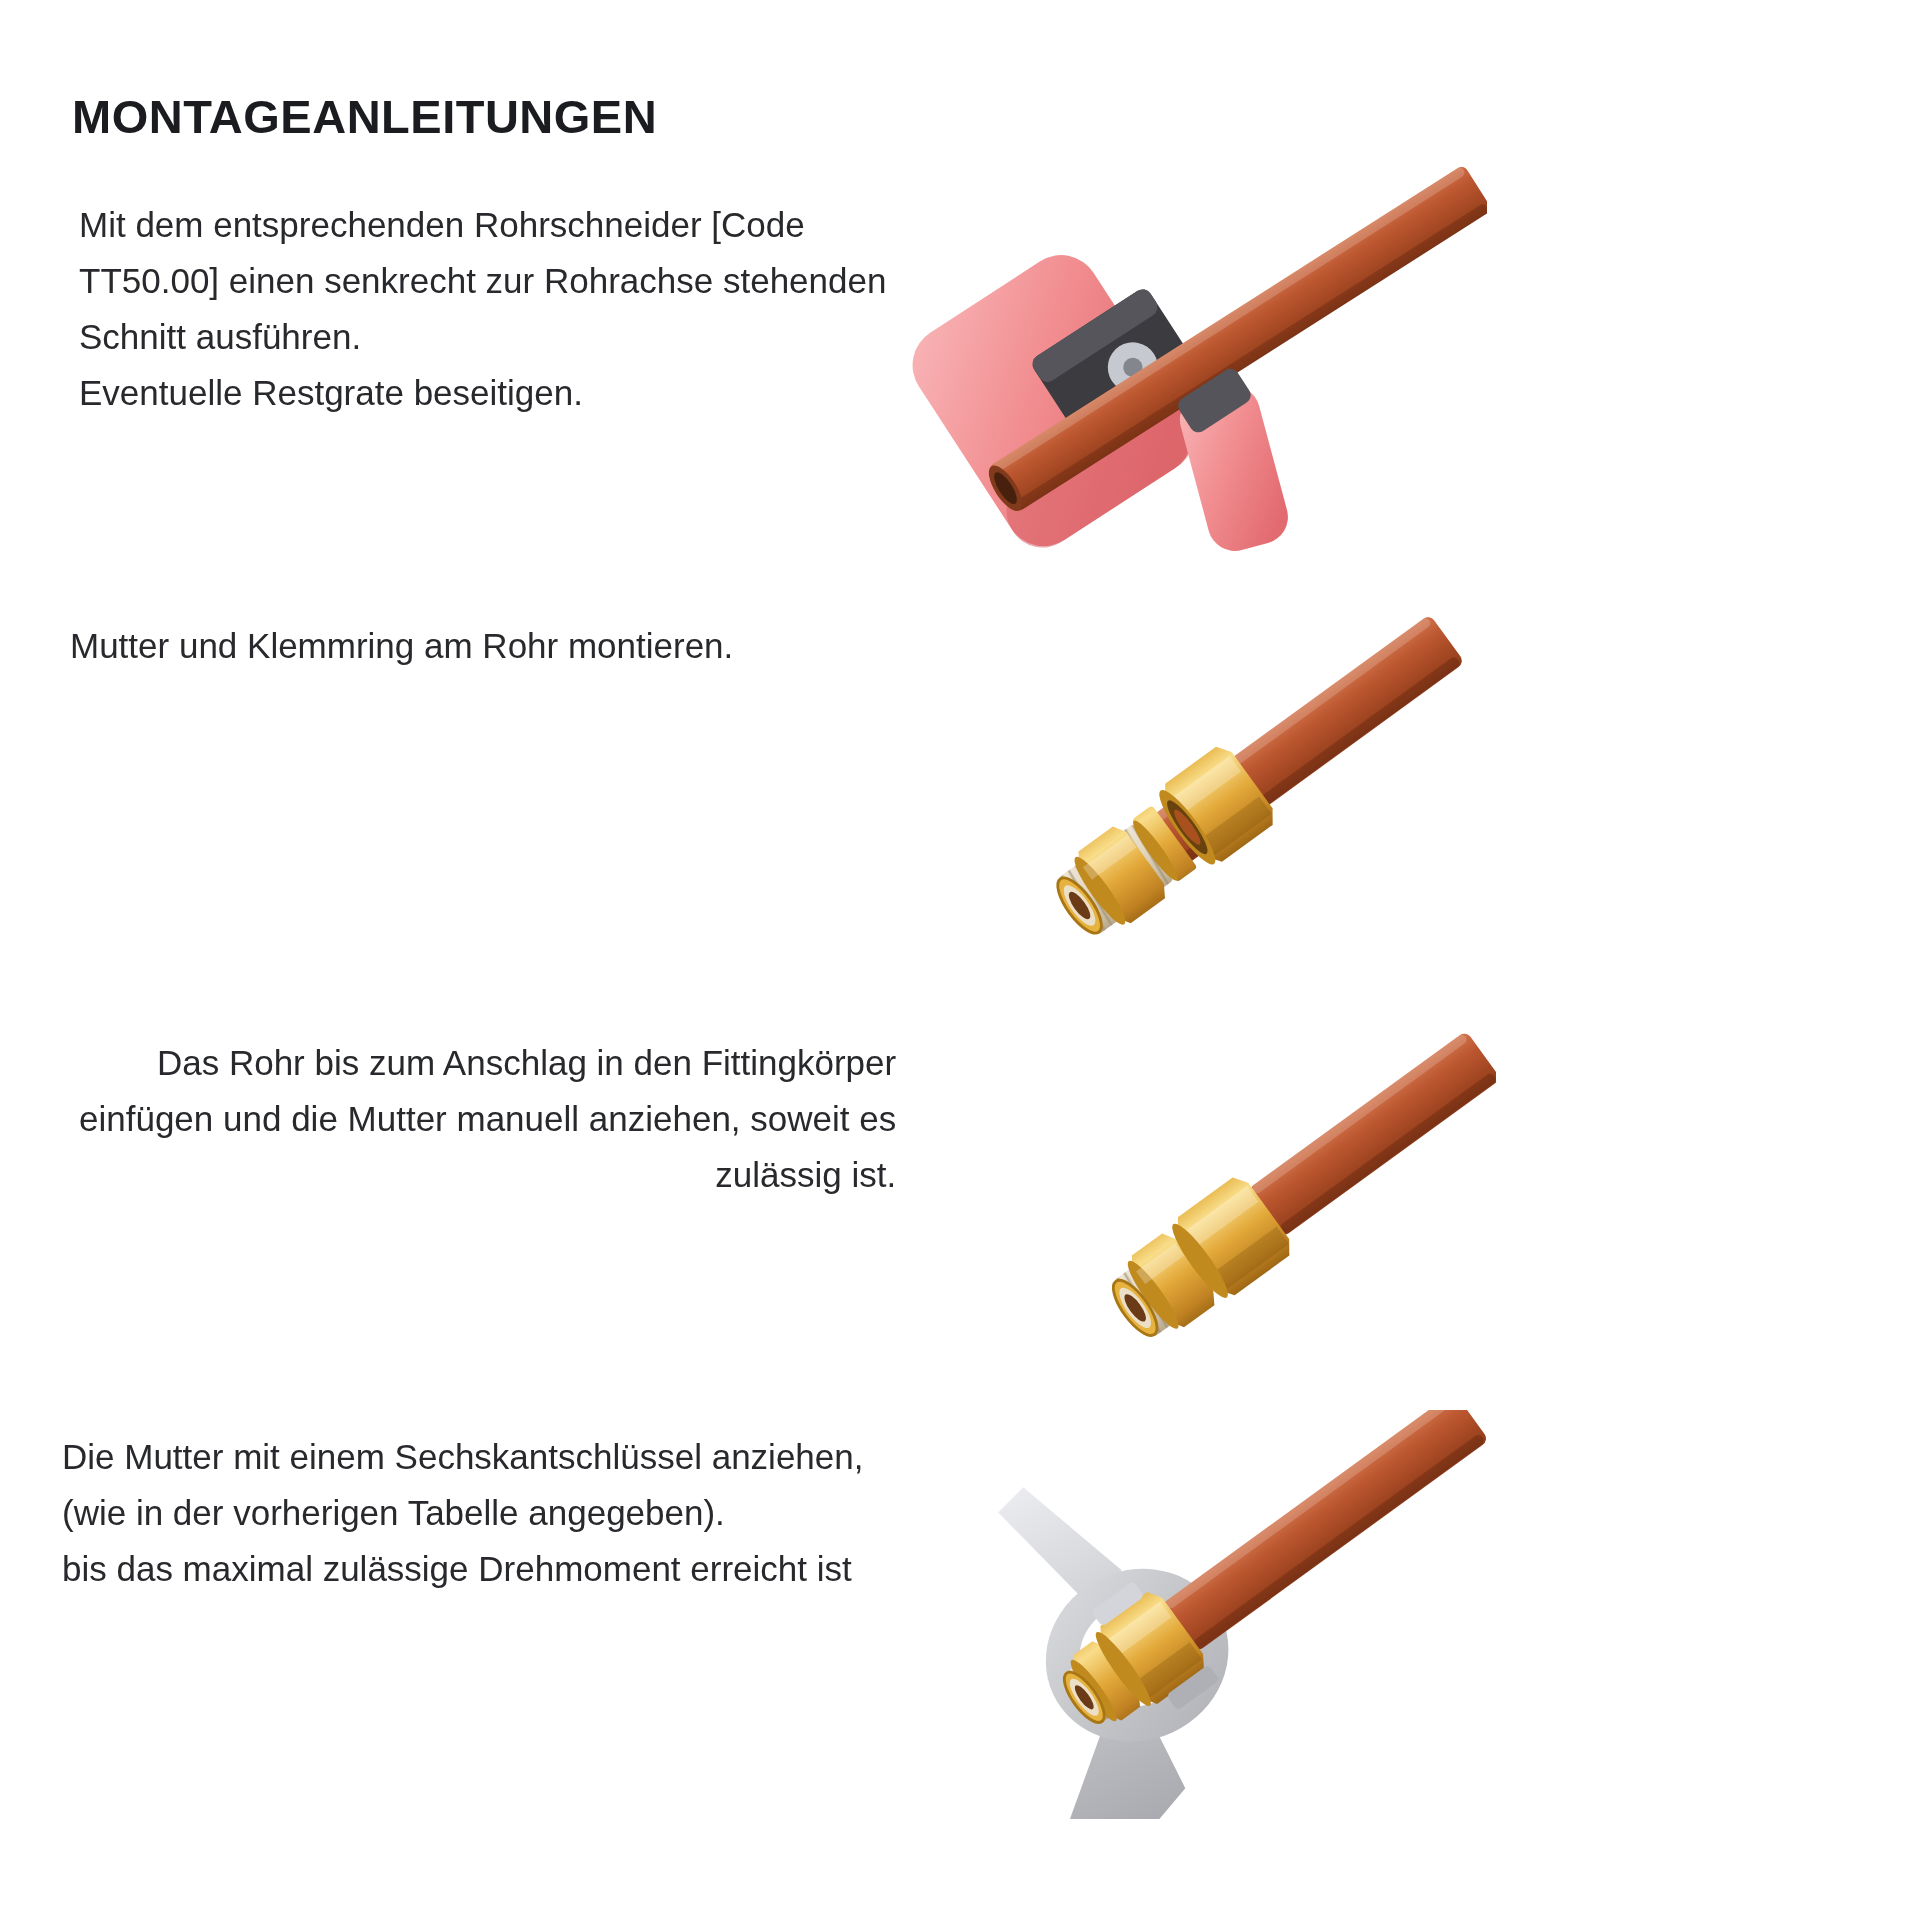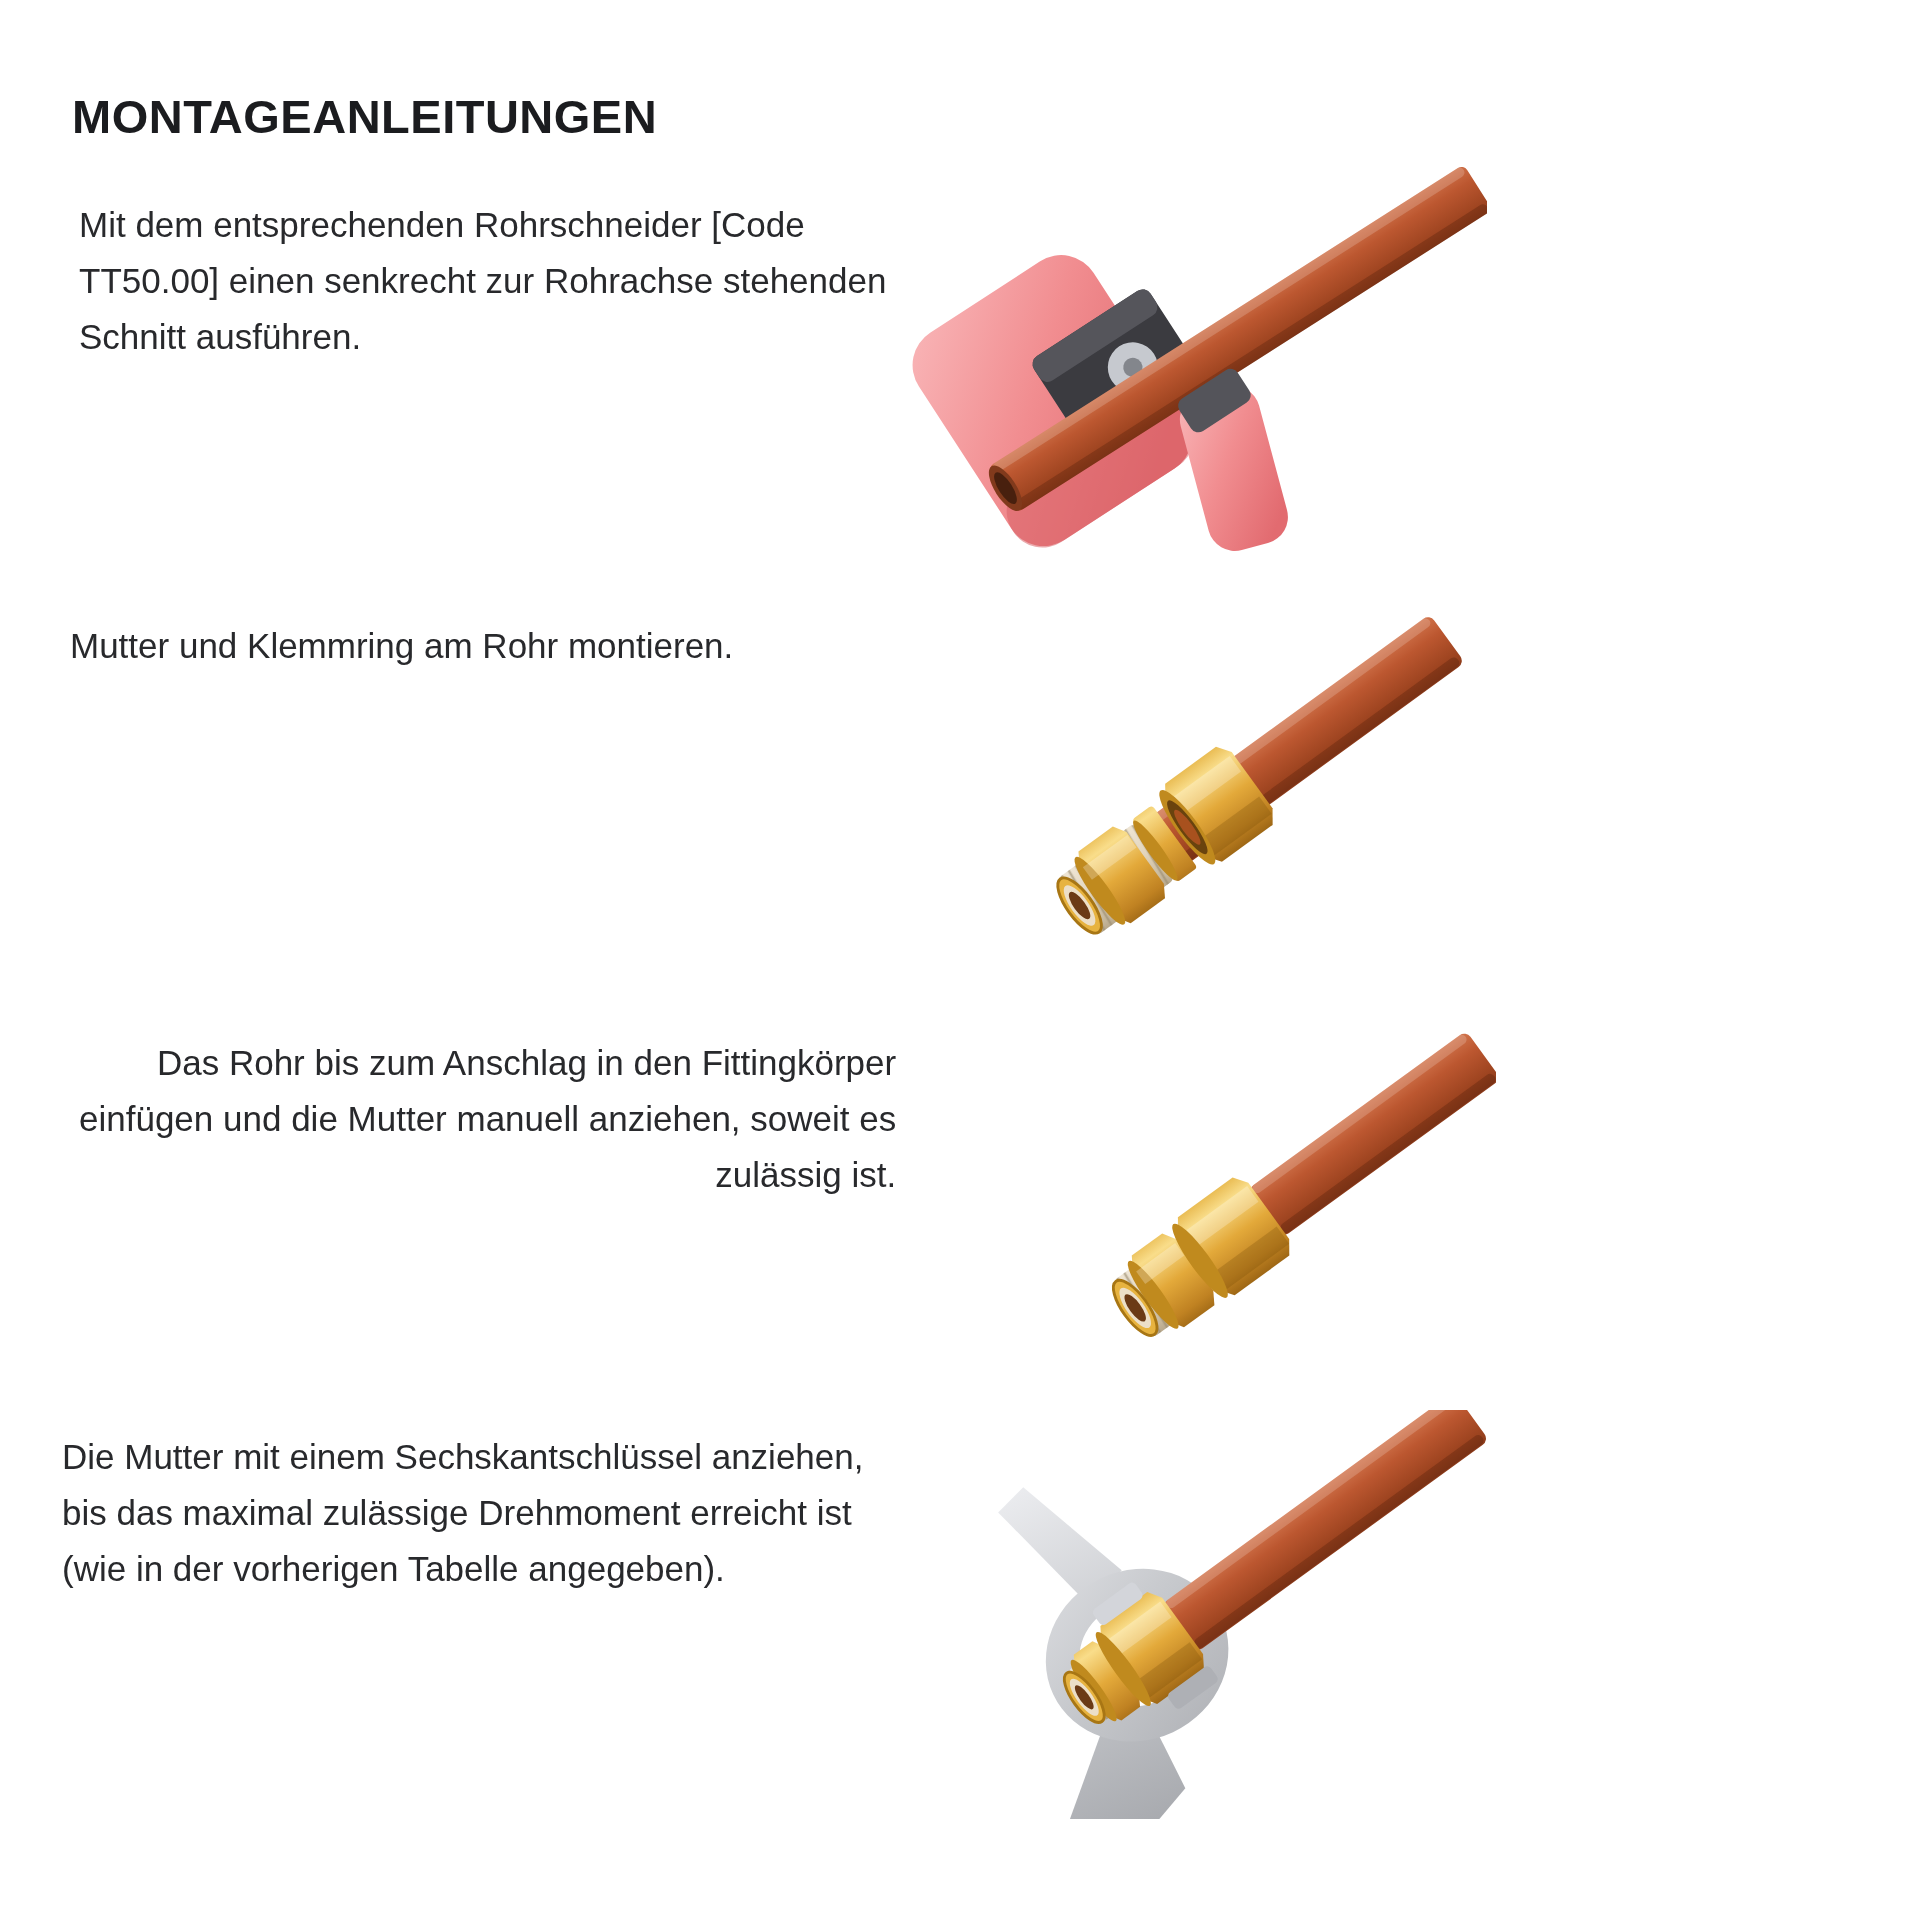--- a/index.html
+++ b/index.html
@@ -27,36 +27,37 @@
 <body>
 
 <div class="page">
 
   <h1 class="doc-title">MONTAGEANLEITUNGEN</h1>
 
   <div class="step-text" id="step1-text">
     <span class="line">Mit dem entsprechenden Rohrschneider [Code</span>
     <span class="line">TT50.00] einen senkrecht zur Rohrachse stehenden</span>
     <span class="line">Schnitt ausführen.</span>
+    <span class="line">Eventuelle Restgrate beseitigen.</span>
   </div>
 
   <div class="step-text" id="step2-text">
     <span class="line">Mutter und Klemmring am Rohr montieren.</span>
   </div>
 
   <div class="step-text" id="step3-text">
     <span class="line">Das Rohr bis zum Anschlag in den Fittingkörper</span>
     <span class="line">einfügen und die Mutter manuell anziehen, soweit es</span>
     <span class="line">zulässig ist.</span>
   </div>
 
   <div class="step-text" id="step4-text">
     <span class="line">Die Mutter mit einem Sechskantschlüssel anziehen,</span>
+    <span class="line">(wie in der vorherigen Tabelle angegeben).</span>
     <span class="line">bis das maximal zulässige Drehmoment erreicht ist</span>
-    <span class="line">(wie in der vorherigen Tabelle angegeben).</span>
   </div>
 
   <svg class="illus" id="illus1" width="686" height="434" viewBox="830 150 710 450" role="img" aria-label="Rohrschneider schneidet Rohr (pipe cutter cutting pipe)">
     <defs>
       <linearGradient id="pipeG1" x1="0" y1="-33" x2="0" y2="33" gradientUnits="userSpaceOnUse">
         <stop offset="0" stop-color="#d3764e"></stop>
           <stop offset="0.35" stop-color="#bc5730"></stop>
         <stop offset="0.8" stop-color="#9c431f"></stop>
           <stop offset="1" stop-color="#8a3a1a"></stop>
       </linearGradient>

